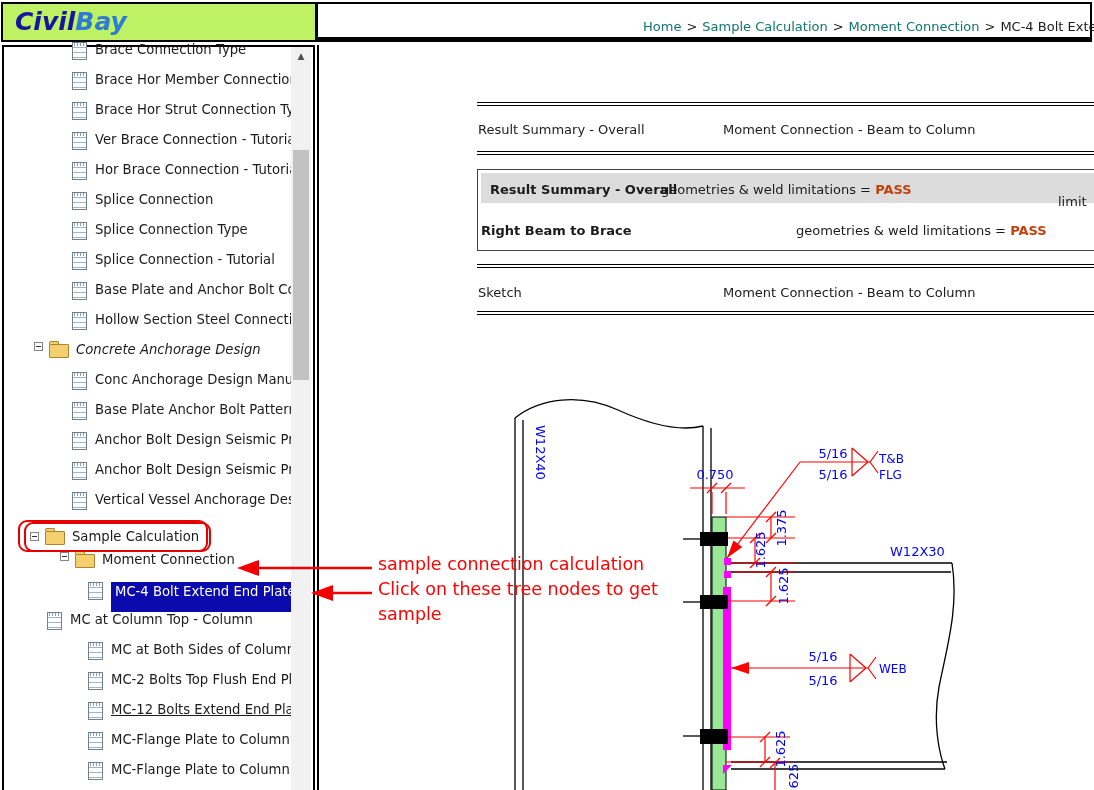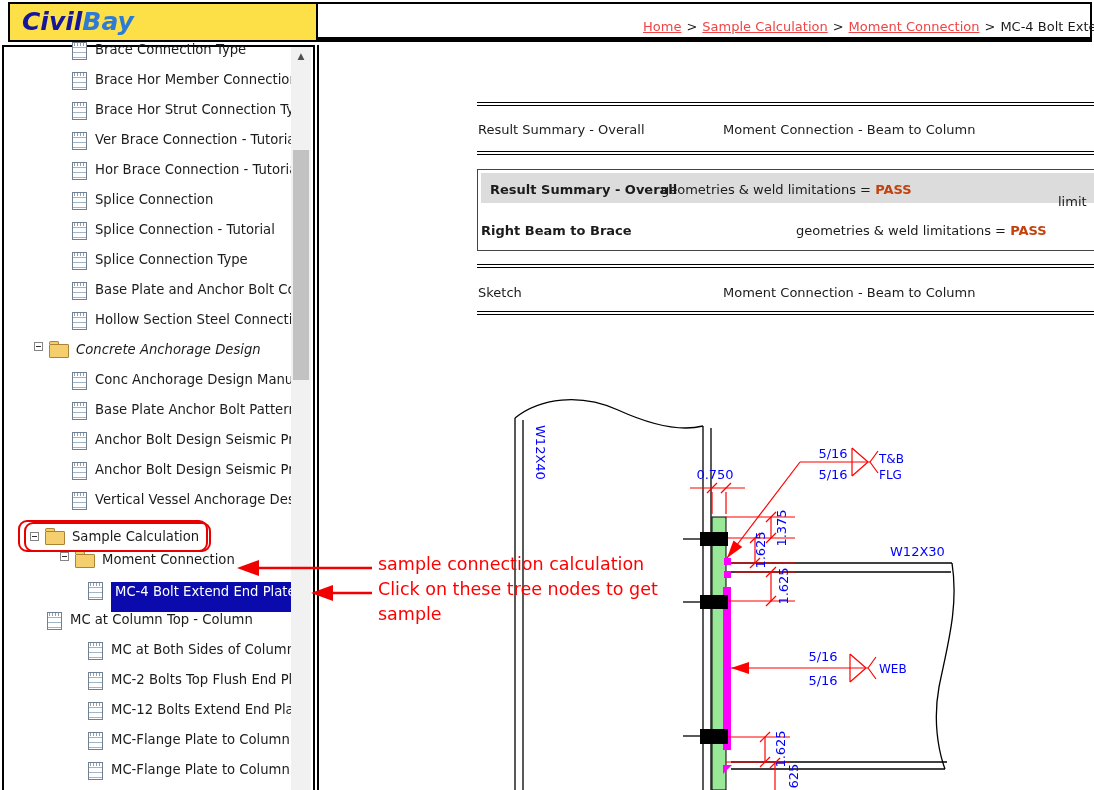--- a/index.html
+++ b/index.html
@@ -1,27 +1,27 @@
 <!DOCTYPE html>
 <html><head>
 <meta charset="utf-8">
 <style>
   html,body{margin:0;padding:0;background:#fff;}
   #page{position:relative;width:1094px;height:790px;overflow:hidden;background:#fff;
         font-family:"DejaVu Sans","Liberation Sans",sans-serif;color:#1b1b1b;}
   .abs{position:absolute;}
 
   
-  #logo-box{left:8px;top:2px;width:312px;height:36px;border:2px solid #000;background:#fde047;}
+  #logo-box{left:1px;top:2px;width:312px;height:36px;border:2px solid #000;background:#bef264;}
   #logo{left:12px;top:3px;font-size:25px;font-style:italic;font-weight:bold;letter-spacing:0px;}
   #logo .civil{color:#16169C;}
   #logo .bay{color:#2E7BD6;}
   #crumb-box{left:316px;top:2px;width:772px;height:33px;border:2px solid #000;border-bottom:5px solid #000;background:#fff;}
   #crumbs{left:325px;top:15px;font-size:13px;white-space:nowrap;}
-  #crumbs a{color:#ef4444;text-decoration:underline;cursor:pointer;}
+  #crumbs a{color:#0f766e;cursor:pointer;}
   #crumbs .sep{color:#222;margin:0 5px;}
 
   
   #side-box{left:2px;top:45px;width:309px;height:745px;border:2px solid #000;border-bottom:none;background:#fff;}
   #tree{left:4px;top:42px;width:288px;height:748px;overflow:hidden;}
   .trow{height:30px;display:flex;white-space:nowrap;font-size:13.2px;cursor:pointer;}
   .tlabel{margin-left:2px;}
   .tlabel.sel{background:#0A0AAD;color:#fff;padding:2px 4px 3px 4px;}
   .icon-doc{flex:0 0 auto;width:13px;height:16px;background:#fff;border:1px solid #708090;position:relative;margin-right:6px;
             background-image:repeating-linear-gradient(180deg,transparent 0 4px,#9FB6C8 4px 5px);background-clip:padding-box;}
@@ -104,25 +104,25 @@
       <div class="trow" style="padding-left: 68px;">
         <span class="icon-doc"></span>
         <span class="tlabel">Hor Brace Connection - Tutoria</span>
       </div>
       <div class="trow" style="padding-left: 68px;">
         <span class="icon-doc"></span>
         <span class="tlabel">Splice Connection</span>
       </div>
       <div class="trow" style="padding-left: 68px;">
         <span class="icon-doc"></span>
+        <span class="tlabel">Splice Connection Type</span>
+      </div>
+      <div class="trow" style="padding-left: 68px;">
+        <span class="icon-doc"></span>
         <span class="tlabel">Splice Connection - Tutorial</span>
-      </div>
-      <div class="trow" style="padding-left: 68px;">
-        <span class="icon-doc"></span>
-        <span class="tlabel">Splice Connection Type</span>
       </div>
       <div class="trow" style="padding-left: 68px;">
         <span class="icon-doc"></span>
         <span class="tlabel">Base Plate and Anchor Bolt Cor</span>
       </div>
       <div class="trow" style="padding-left: 68px;">
         <span class="icon-doc"></span>
         <span class="tlabel">Hollow Section Steel Connectio</span>
       </div>
       <div class="trow" style="padding-left: 30px; font-style: italic;">
@@ -171,21 +171,21 @@
         <span class="tlabel">MC at Column Top - Column</span>
       </div>
       <div class="trow" style="padding-left: 84px;">
         <span class="icon-doc"></span>
         <span class="tlabel">MC at Both Sides of Column</span>
       </div>
       <div class="trow" style="padding-left: 84px;">
         <span class="icon-doc"></span>
         <span class="tlabel">MC-2 Bolts Top Flush End Pl</span>
       </div>
-      <div class="trow" style="padding-left: 84px;">
+      <div class="trow" style="padding-left: 84px; text-decoration: underline;">
         <span class="icon-doc"></span>
         <span class="tlabel">MC-12 Bolts Extend End Pla</span>
       </div>
       <div class="trow" style="padding-left: 84px;">
         <span class="icon-doc"></span>
         <span class="tlabel">MC-Flange Plate to Column</span>
       </div>
       <div class="trow" style="padding-left: 84px;">
         <span class="icon-doc"></span>
         <span class="tlabel">MC-Flange Plate to Column</span>

